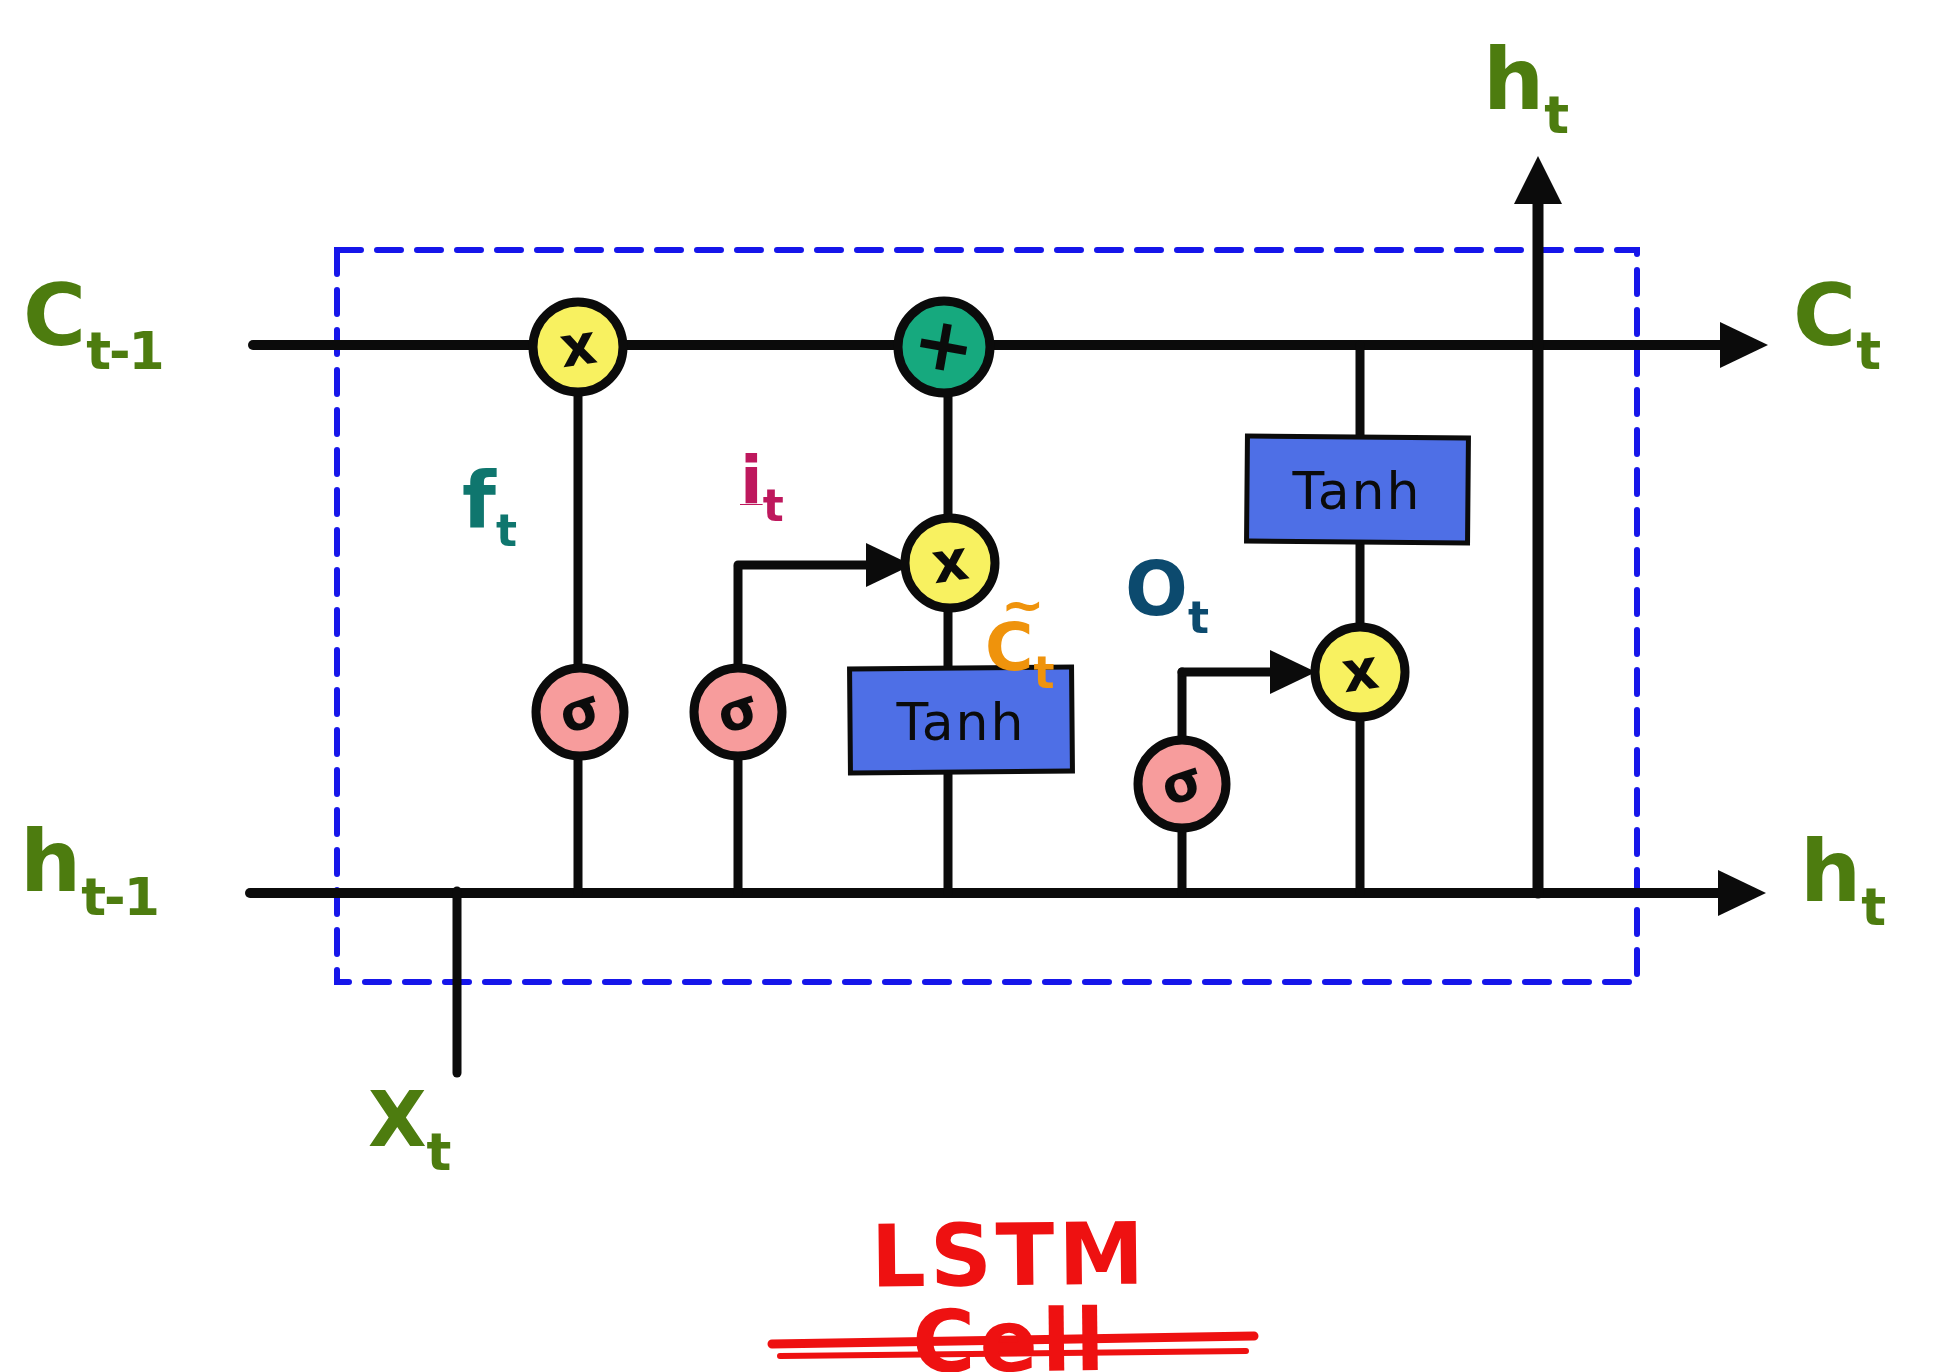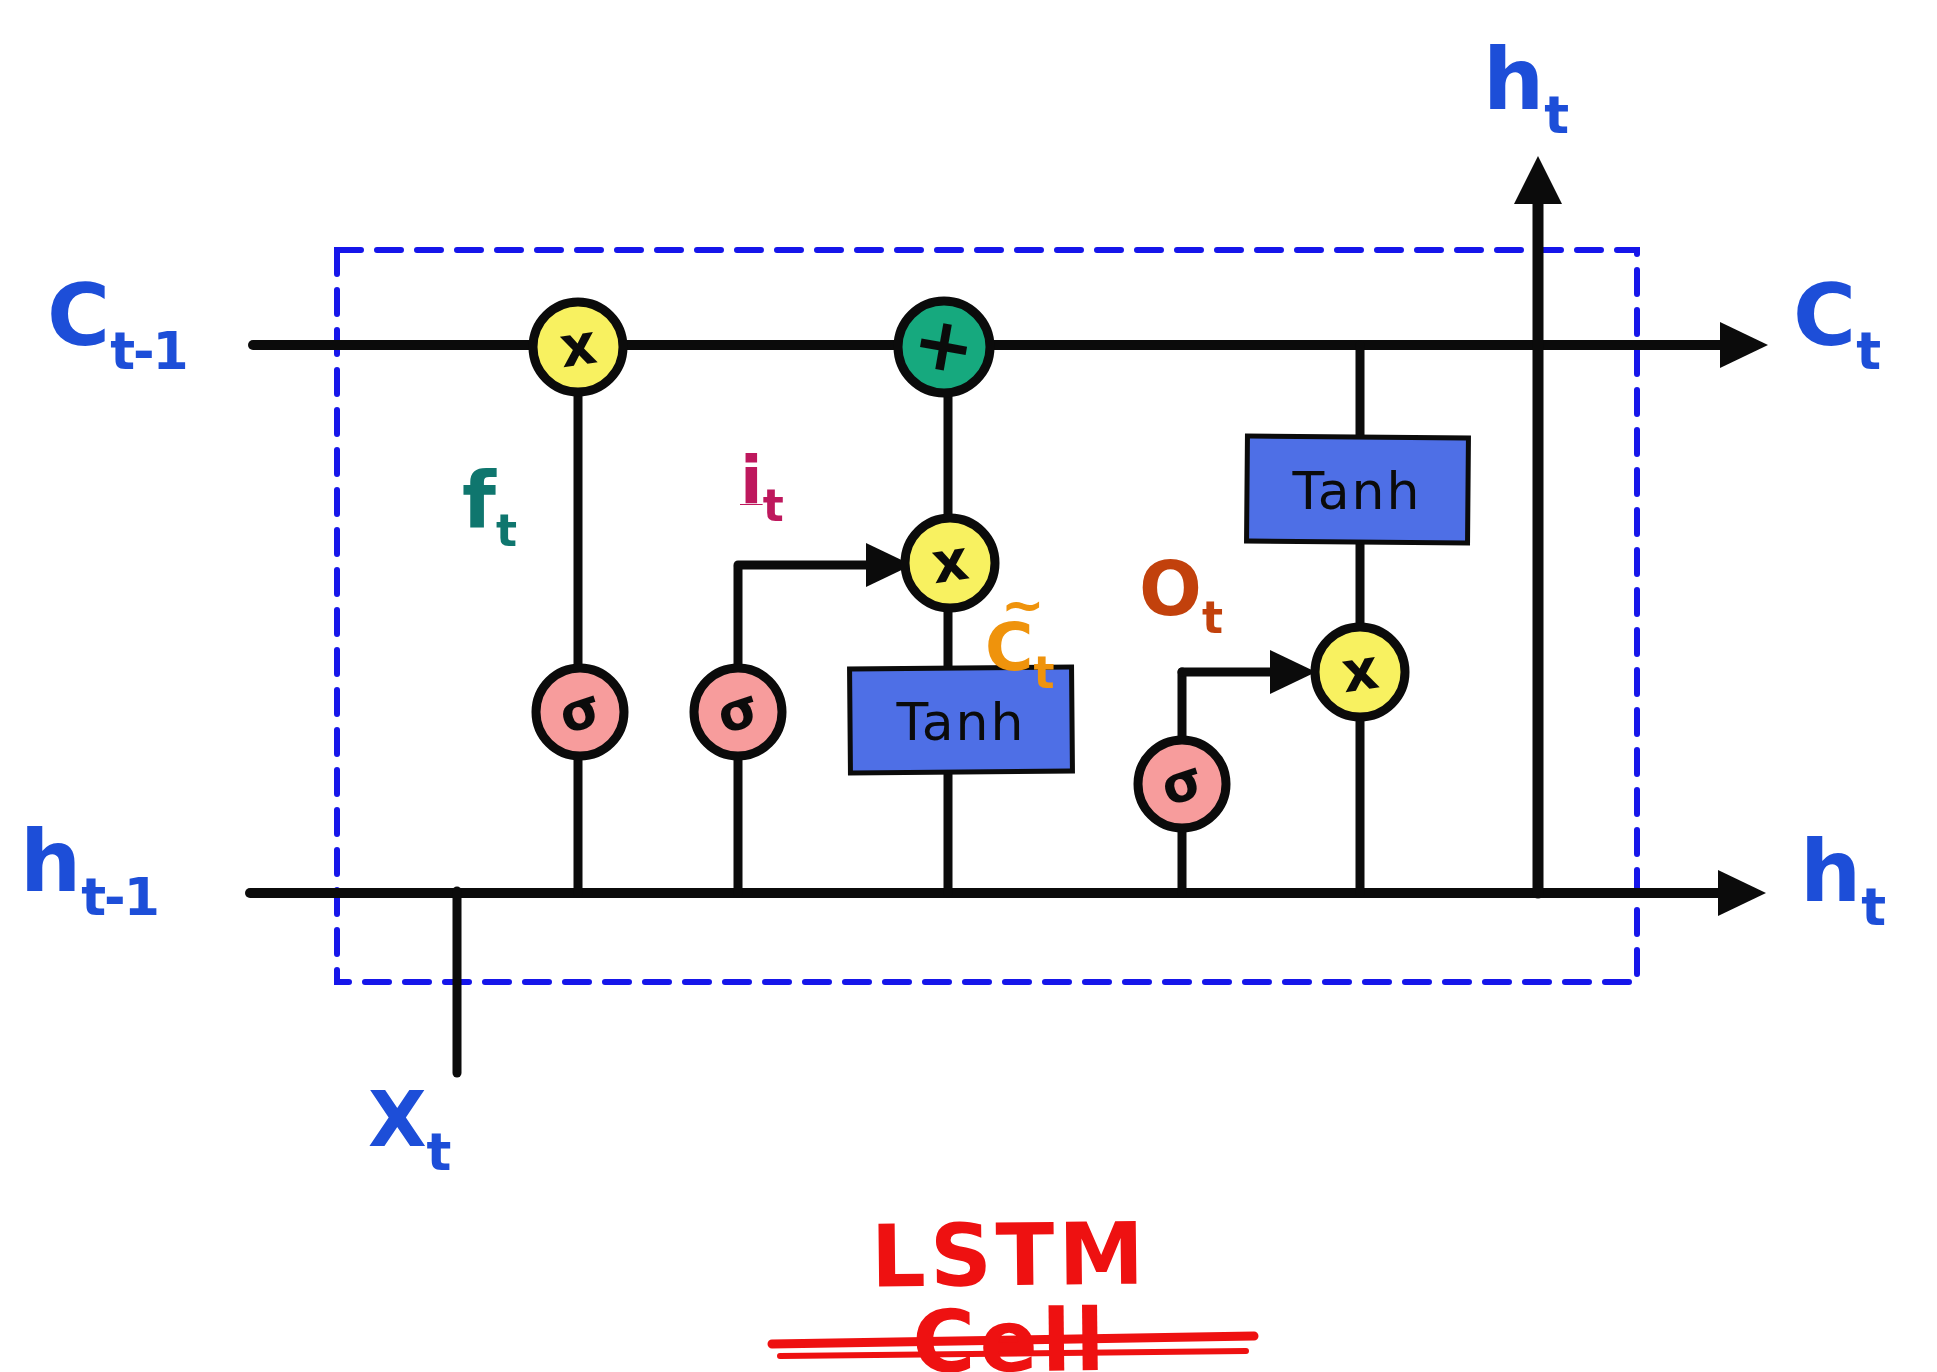--- a/index.html
+++ b/index.html
@@ -7,21 +7,21 @@
     position:relative;
     width:1937px;height:1372px;
     background:#ffffff;
     font-family:"DejaVu Sans", sans-serif;
     overflow:hidden;
   }
   #diagram-svg{position:absolute;left:0;top:0;}
   .lbl{
     position:absolute;
     font-weight:bold;
-    color:#1d4ed8;
+    color:#4d7c0f;
     line-height:1;
     white-space:nowrap;
   }
   .lbl .main{font-size:86px;}
   .lbl .sub{font-size:52px;display:inline-block;transform:translateY(24px);letter-spacing:-2px;}
   .gate-lbl .main{font-size:66px;}
   .gate-lbl .sub{font-size:44px;display:inline-block;transform:translateY(18px);}
   .glyph{
     position:absolute;
     font-weight:bold;
@@ -104,21 +104,21 @@
   <div class="glyph" style="left:944px;top:347px;font-size:74px;transform:translate(-50%,-54%) rotate(10deg);">+</div>
   <div class="glyph" style="left:950px;top:563px;font-size:56px;transform:translate(-50%,-52%) rotate(-8deg);">x</div>
   <div class="glyph" style="left:1360px;top:672px;font-size:56px;transform:translate(-50%,-52%) rotate(-8deg);">x</div>
   <div class="glyph" style="left:580px;top:712px;font-size:52px;transform:translate(-50%,-52%) rotate(-18deg);">σ</div>
   <div class="glyph" style="left:738px;top:712px;font-size:52px;transform:translate(-50%,-52%) rotate(-18deg);">σ</div>
   <div class="glyph" style="left:1182px;top:784px;font-size:52px;transform:translate(-50%,-52%) rotate(-18deg);">σ</div>
 
   <div class="box-lbl" style="left:961px;top:722px;">Tanh</div>
   <div class="box-lbl" style="left:1357px;top:491px;">Tanh</div>
 
-  <div class="lbl" style="left:23px;top:272px;margin-left:24px;">
+  <div class="lbl" style="left:23px;top:272px;">
     <span class="main">C</span><span class="sub">t-1</span>
   </div>
   <div class="lbl" style="left:20px;top:818px;">
     <span class="main">h</span><span class="sub">t-1</span>
   </div>
   <div class="lbl" style="left:1793px;top:272px;">
     <span class="main">C</span><span class="sub">t</span>
   </div>
   <div class="lbl" style="left:1800px;top:828px;">
     <span class="main">h</span><span class="sub">t</span>
@@ -132,19 +132,19 @@
 
   <div class="lbl gate-lbl" style="left: 462px; top: 462px; color: #0f766e;">
     <span class="main" style="font-size:78px;">f</span><span class="sub">t</span>
   </div>
   <div class="lbl gate-lbl" style="left: 740px; top: 448px; color: #be185d; text-decoration: underline;">
     <span class="main">i</span><span class="sub">t</span>
   </div>
   <div class="lbl gate-lbl rel" style="left: 985px; top: 615px; z-index: 3; color: rgb(239, 147, 12);">
     <span class="tilde">~</span><span class="main">C</span><span class="sub">t</span>
   </div>
-  <div class="lbl gate-lbl" style="left: 1125px; top: 552px; color: #c2410c; margin-left: 14px;">
+  <div class="lbl gate-lbl" style="left: 1125px; top: 552px; color: #0c4a6e;">
     <span class="main" style="font-size:74px;">O</span><span class="sub">t</span>
   </div>
 
   <div id="diagram-title" style="color: rgb(238, 17, 17);">LSTM Cell</div>
 
 </div>
 
 </body></html>

